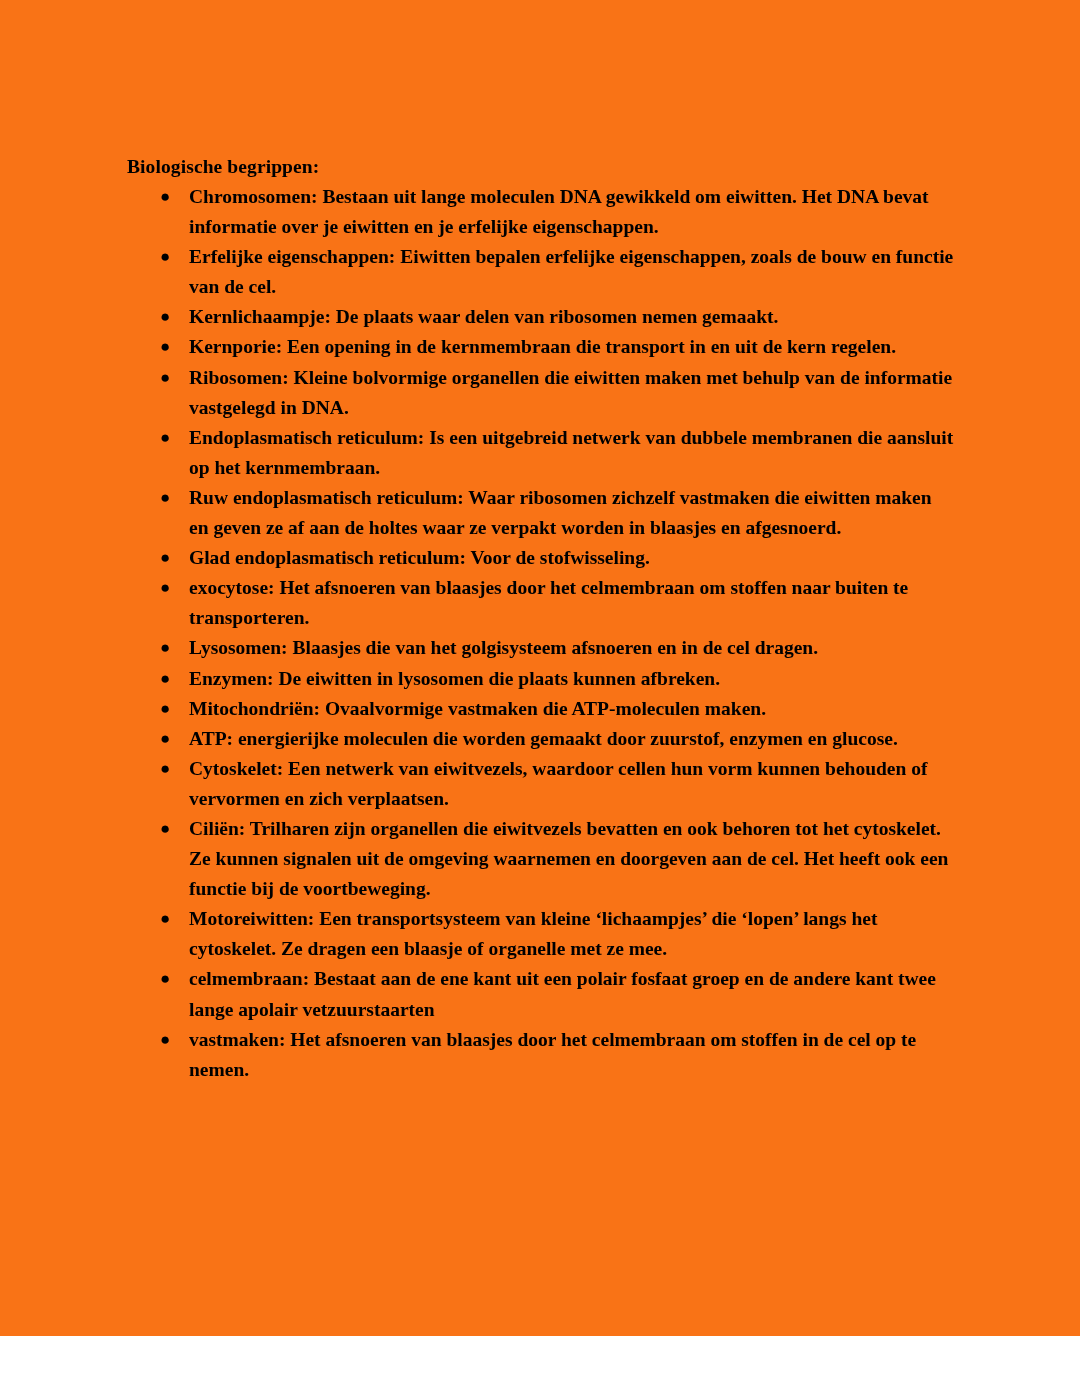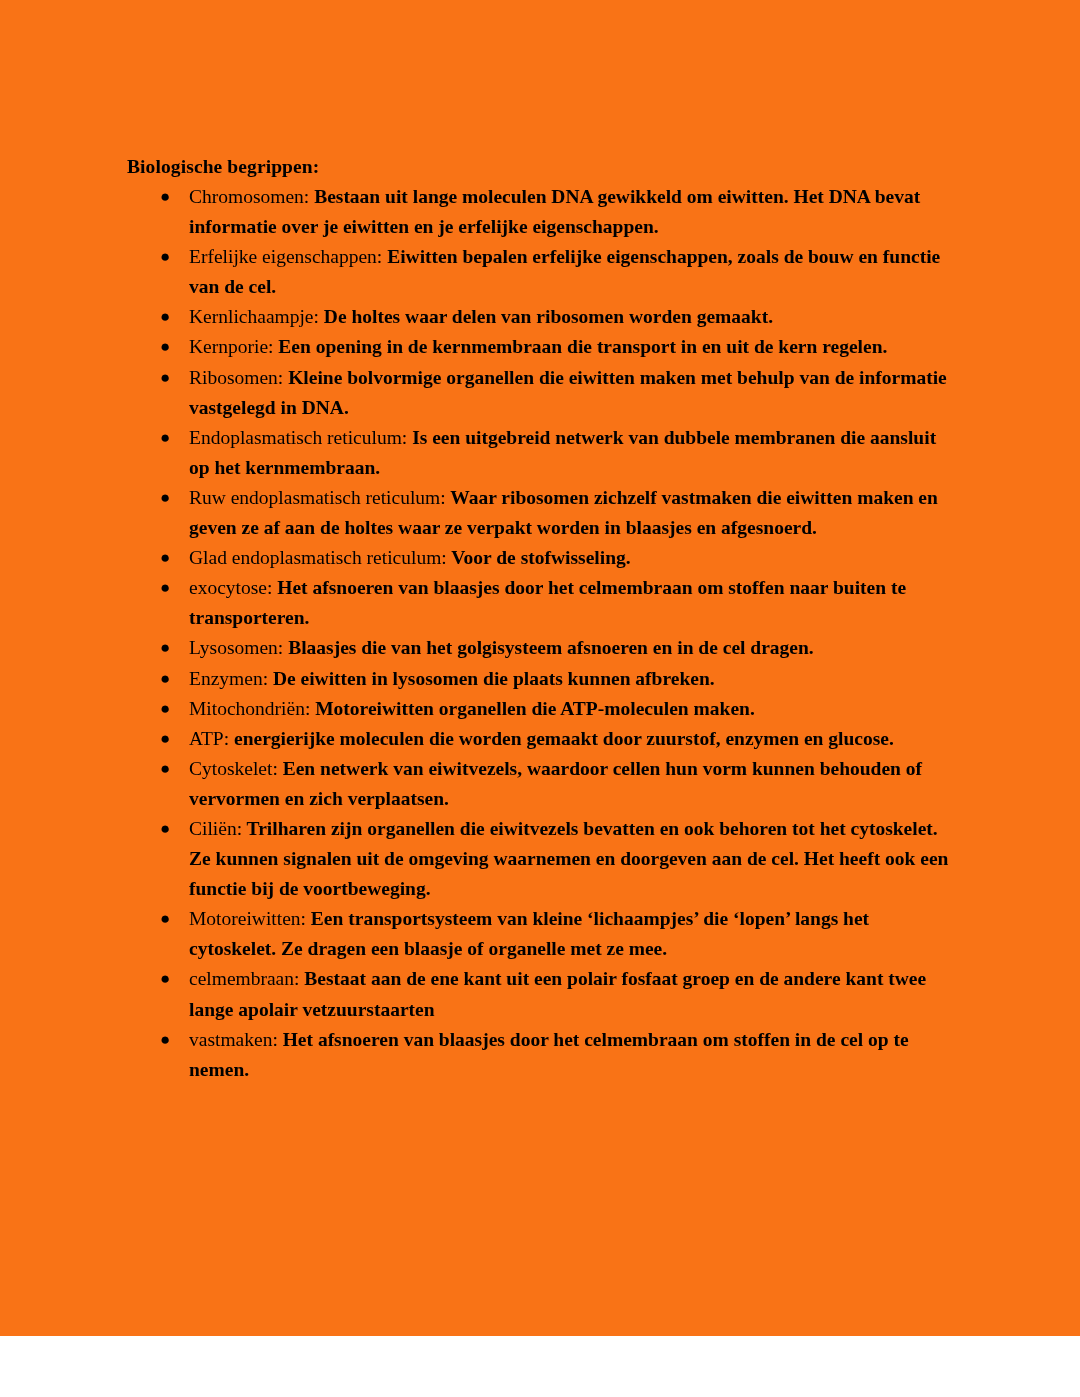--- a/index.html
+++ b/index.html
@@ -50,45 +50,45 @@
   ul.term-list > li .bullet {
     position: absolute;
     left: 33px;
     top: 0;
     width: 12px;
     line-height: 30.1px;
     font-size: 17px;
     color: #000;
   }
   .term {
-    font-weight: normal;
+    font-weight: bold;
   }
   .def {
     font-weight: bold;
   }
 </style>
 </head>
 <body>
 
 <div class="page">
   <div class="content">
     <div class="doc-heading">Biologische begrippen:</div>
     <ul class="term-list">
         <li><span class="bullet">●</span><span class="term">Chromosomen:</span><span class="def"> Bestaan uit lange moleculen DNA gewikkeld om eiwitten. Het DNA bevat informatie over je eiwitten en je erfelijke eigenschappen.</span></li>
         <li><span class="bullet">●</span><span class="term">Erfelijke eigenschappen:</span><span class="def"> Eiwitten bepalen erfelijke eigenschappen, zoals de bouw en functie van de cel.</span></li>
-        <li><span class="bullet">●</span><span class="term">Kernlichaampje:</span><span class="def"> De holtes waar delen van ribosomen worden gemaakt.</span></li>
+        <li><span class="bullet">●</span><span class="term">Kernlichaampje:</span><span class="def"> De plaats waar delen van ribosomen nemen gemaakt.</span></li>
         <li><span class="bullet">●</span><span class="term">Kernporie:</span><span class="def"> Een opening in de kernmembraan die transport in en uit de kern regelen.</span></li>
         <li><span class="bullet">●</span><span class="term">Ribosomen:</span><span class="def"> Kleine bolvormige organellen die eiwitten maken met behulp van de informatie vastgelegd in DNA.</span></li>
         <li><span class="bullet">●</span><span class="term">Endoplasmatisch reticulum:</span><span class="def"> Is een uitgebreid netwerk van dubbele membranen die aansluit op het kernmembraan.</span></li>
         <li><span class="bullet">●</span><span class="term">Ruw endoplasmatisch reticulum:</span><span class="def"> Waar ribosomen zichzelf vastmaken die eiwitten maken en geven ze af aan de holtes waar ze verpakt worden in blaasjes en afgesnoerd.</span></li>
         <li><span class="bullet">●</span><span class="term">Glad endoplasmatisch reticulum:</span><span class="def"> Voor de stofwisseling.</span></li>
         <li><span class="bullet">●</span><span class="term">exocytose:</span><span class="def"> Het afsnoeren van blaasjes door het celmembraan om stoffen naar buiten te transporteren.</span></li>
         <li><span class="bullet">●</span><span class="term">Lysosomen:</span><span class="def"> Blaasjes die van het golgisysteem afsnoeren en in de cel dragen.</span></li>
         <li><span class="bullet">●</span><span class="term">Enzymen:</span><span class="def"> De eiwitten in lysosomen die plaats kunnen afbreken.</span></li>
-        <li><span class="bullet">●</span><span class="term">Mitochondriën:</span><span class="def"> Motoreiwitten organellen die ATP-moleculen maken.</span></li>
+        <li><span class="bullet">●</span><span class="term">Mitochondriën:</span><span class="def"> Ovaalvormige vastmaken die ATP-moleculen maken.</span></li>
         <li><span class="bullet">●</span><span class="term">ATP:</span><span class="def"> energierijke moleculen die worden gemaakt door zuurstof, enzymen en glucose.</span></li>
         <li><span class="bullet">●</span><span class="term">Cytoskelet:</span><span class="def"> Een netwerk van eiwitvezels, waardoor cellen hun vorm kunnen behouden of vervormen en zich verplaatsen.</span></li>
         <li><span class="bullet">●</span><span class="term">Ciliën:</span><span class="def"> Trilharen zijn organellen die eiwitvezels bevatten en ook behoren tot het cytoskelet. Ze kunnen signalen uit de omgeving waarnemen en doorgeven aan de cel. Het heeft ook een functie bij de voortbeweging.</span></li>
         <li><span class="bullet">●</span><span class="term"> Motoreiwitten:</span><span class="def"> Een transportsysteem van kleine ‘lichaampjes’ die ‘lopen’ langs het cytoskelet. Ze dragen een blaasje of organelle met ze mee.</span></li>
         <li><span class="bullet">●</span><span class="term">celmembraan:</span><span class="def"> Bestaat aan de ene kant uit een polair fosfaat groep en de andere kant twee lange apolair vetzuurstaarten</span></li>
         <li><span class="bullet">●</span><span class="term">vastmaken:</span><span class="def"> Het afsnoeren van blaasjes door het celmembraan om stoffen in de cel op te nemen.</span></li>
       </ul>
   </div>
 </div>
 

